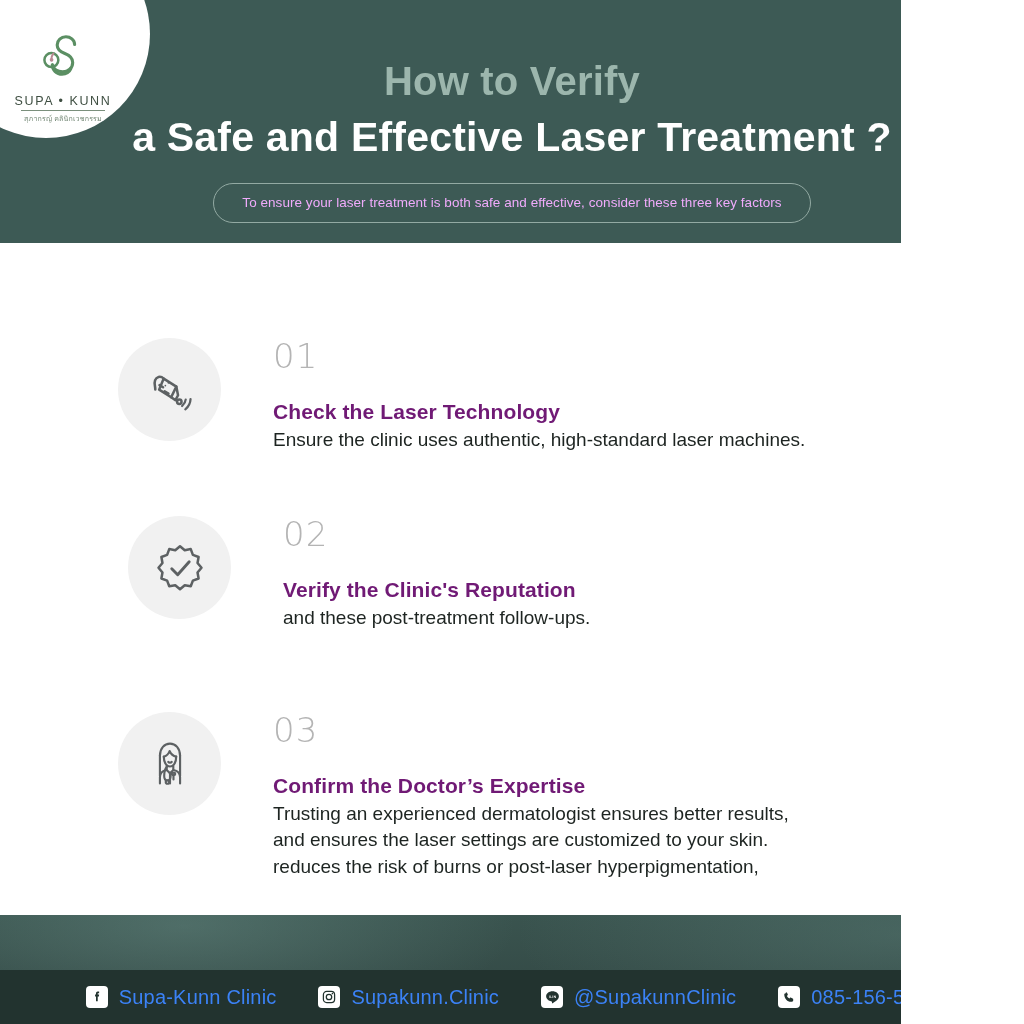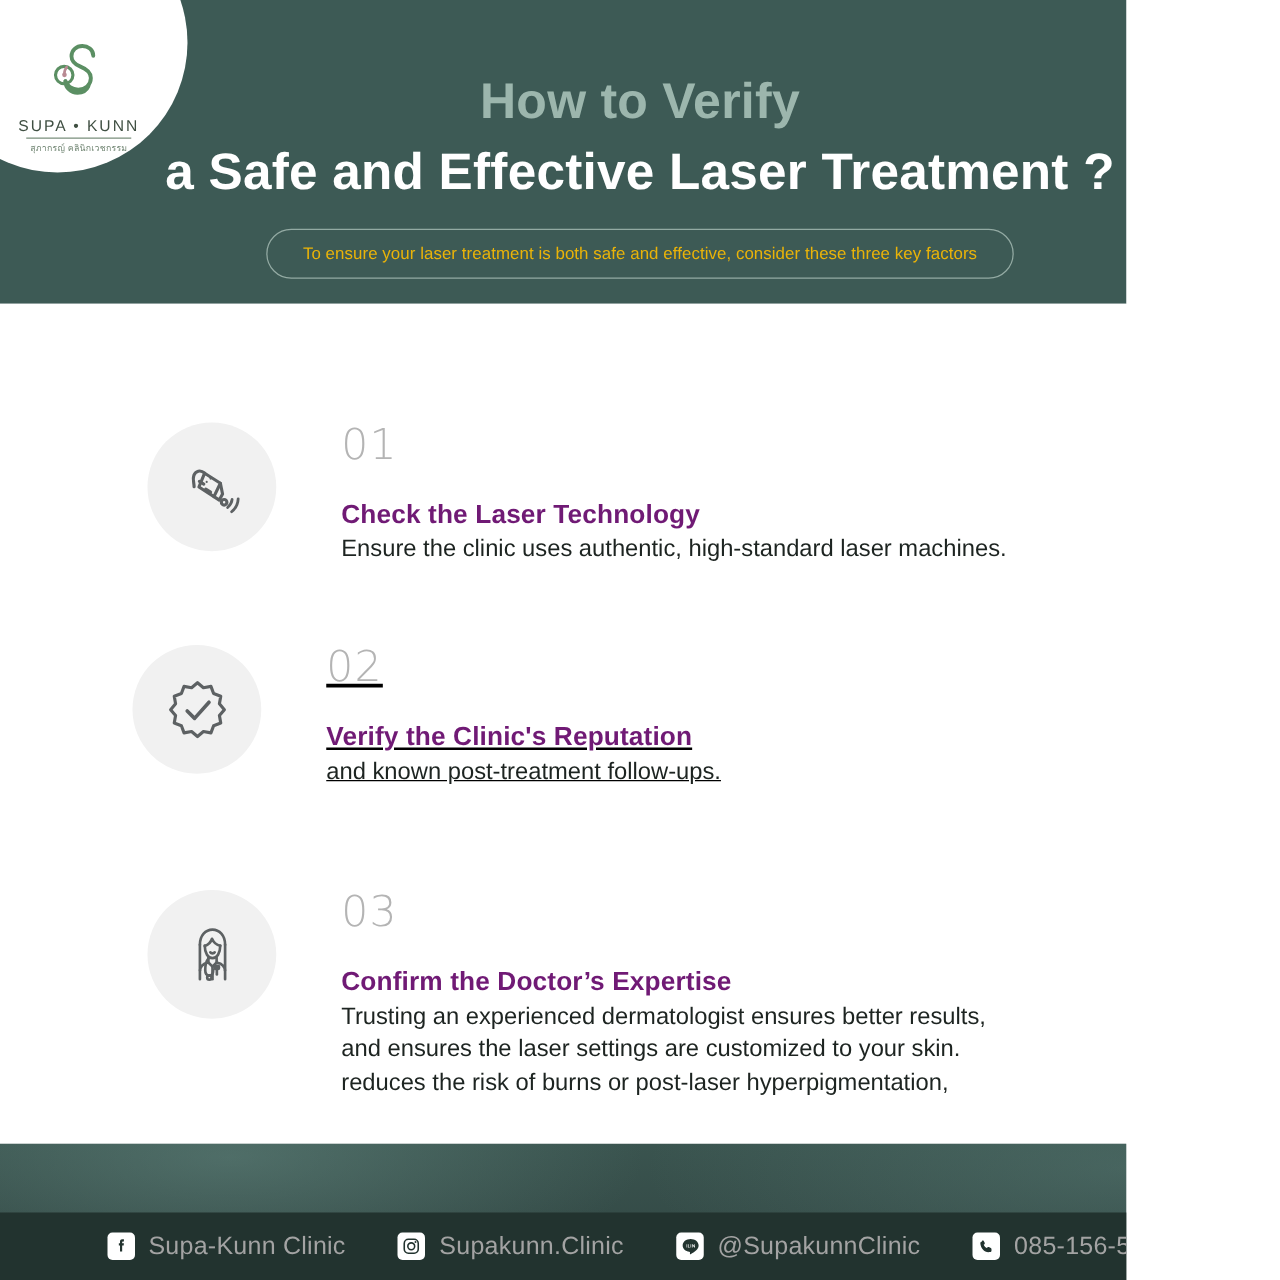--- a/index.html
+++ b/index.html
@@ -86,41 +86,41 @@
     color:#ffffff;
     letter-spacing:0.2px;
     line-height:1.15;
   }
   .pill {
     display:inline-block;
     margin-top:22px;
     padding:11px 28px 12px 28px;
     border:1px solid #93aaa3;
     border-radius:999px;
-    color:#eab308;
+    color:#f0abfc;
     font-size:13.5px;
     letter-spacing:0.05px;
     white-space:nowrap;
   }
 
   
   .content {
     position:absolute;
     top:243px; left:0;
     width:1024px;
     height:672px;
     background:#ffffff;
   }
   .item {
     position:absolute;
     display:flex;
     align-items:flex-start;
   }
   .item-1 { top:78px; left:118px; }
-  .item-2 { top:256px; left:106px;text-decoration:underline; }
+  .item-2 { top:256px; left:128px; }
   .item-3 { top:452px; left:118px; }
 
   .icon-circle {
     width:103px; height:103px;
     border-radius:50%;
     background:#f1f1f1;
     flex:0 0 103px;
     display:flex;
     align-items:center;
     justify-content:center;
@@ -188,21 +188,21 @@
     width:22px; height:22px;
     background:#ffffff;
     border-radius:4px;
     display:flex;
     align-items:center;
     justify-content:center;
     flex:0 0 22px;
   }
   .f-item .glyph svg { display:block; }
   .f-label {
-    color:#a3a3a3;
+    color:#3b82f6;
     font-size:20px;
     letter-spacing:0.2px;
     white-space:nowrap;
     font-weight:400;
   }
 </style>
 </head>
 <body>
 
 <div class="poster">
@@ -263,21 +263,21 @@
       <div class="icon-circle">
         <svg width="62" height="62" viewBox="0 0 64 64" fill="none" stroke="#5d6163" stroke-width="2.6" stroke-linecap="round" stroke-linejoin="round">
           <path d="M32 9.5 l4.9 4.1 6.2 -1.1 2.2 5.9 5.9 2.2 -1.1 6.2 4.1 4.9 -4.1 4.9 1.1 6.2 -5.9 2.2 -2.2 5.9 -6.2 -1.1 -4.9 4.1 -4.9 -4.1 -6.2 1.1 -2.2 -5.9 -5.9 -2.2 1.1 -6.2 -4.1 -4.9 4.1 -4.9 -1.1 -6.2 5.9 -2.2 2.2 -5.9 6.2 1.1 Z"></path>
           <path d="M23.5 32.8 L29.6 38.9 L41.5 25.6" stroke-width="3"></path>
         </svg>
       </div>
       <div class="item-body">
         <div class="item-num">02</div>
         <div class="item-title">Verify the Clinic's Reputation</div>
         <div class="item-desc">
-          <div>and known post-treatment follow-ups.</div>
+          <div>and these post-treatment follow-ups.</div>
         </div>
       </div>
     </div>
 
     <div class="item item-3">
       <div class="icon-circle">
         <svg width="62" height="62" viewBox="0 0 64 64" fill="none" stroke="#5d6163" stroke-width="2.2" stroke-linecap="round" stroke-linejoin="round">
           <path d="M21.6 23.5 C21.6 15.8 26.3 11 32 11 C37.7 11 42.4 15.8 42.4 23.5"></path>
           <path d="M21.6 23.5 L21.6 44.5"></path>
           <path d="M42.4 23.5 L42.4 44.5"></path>

